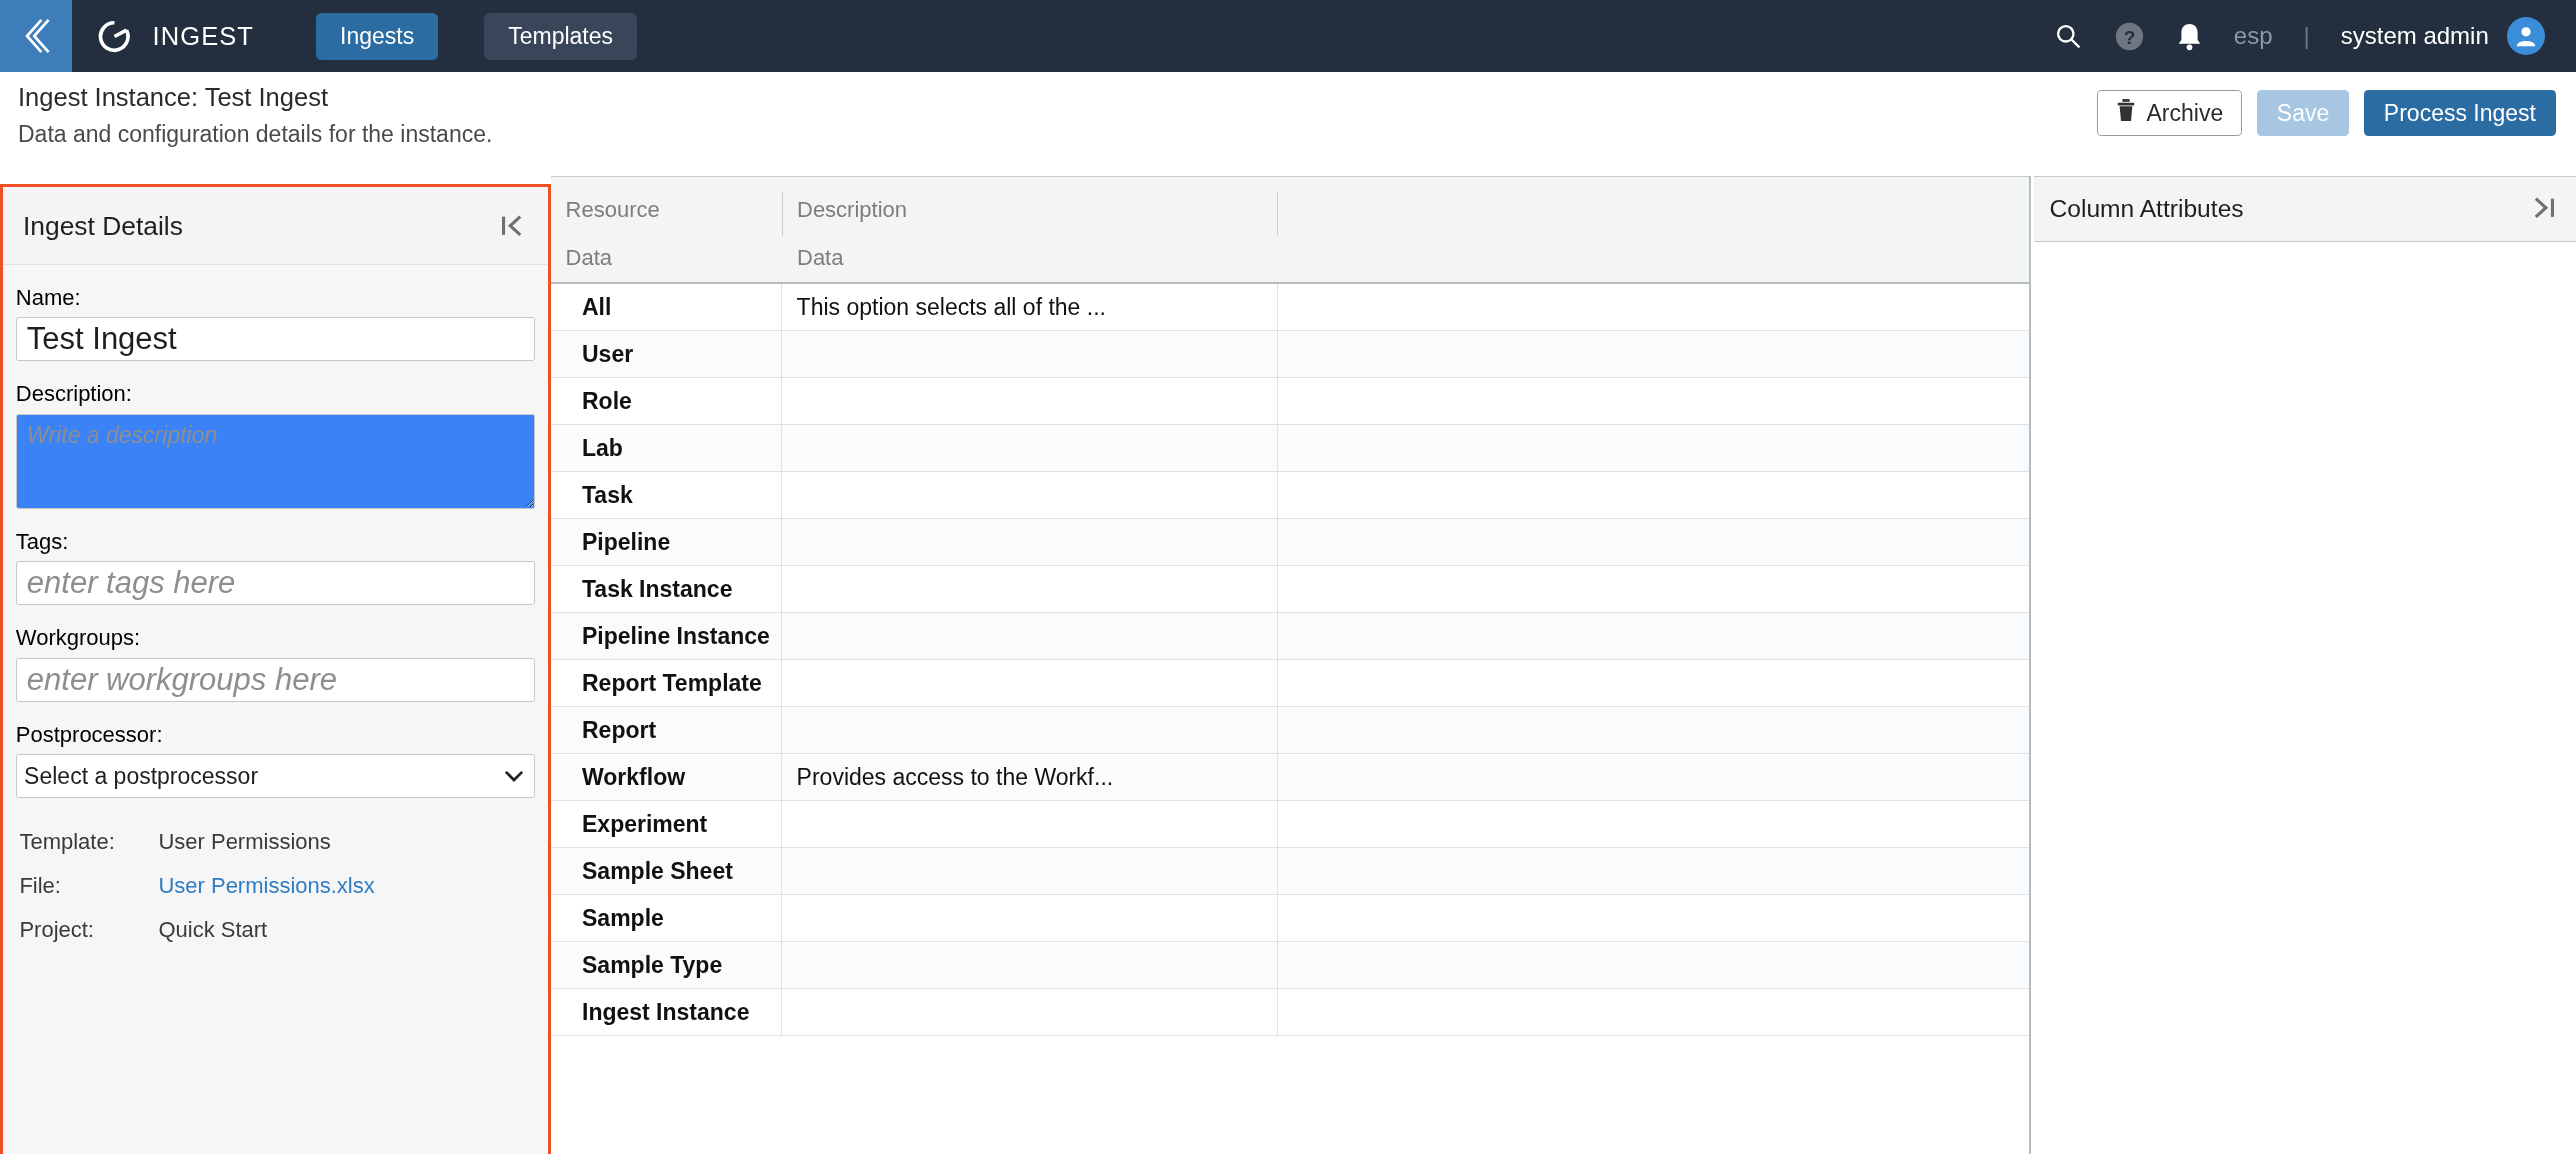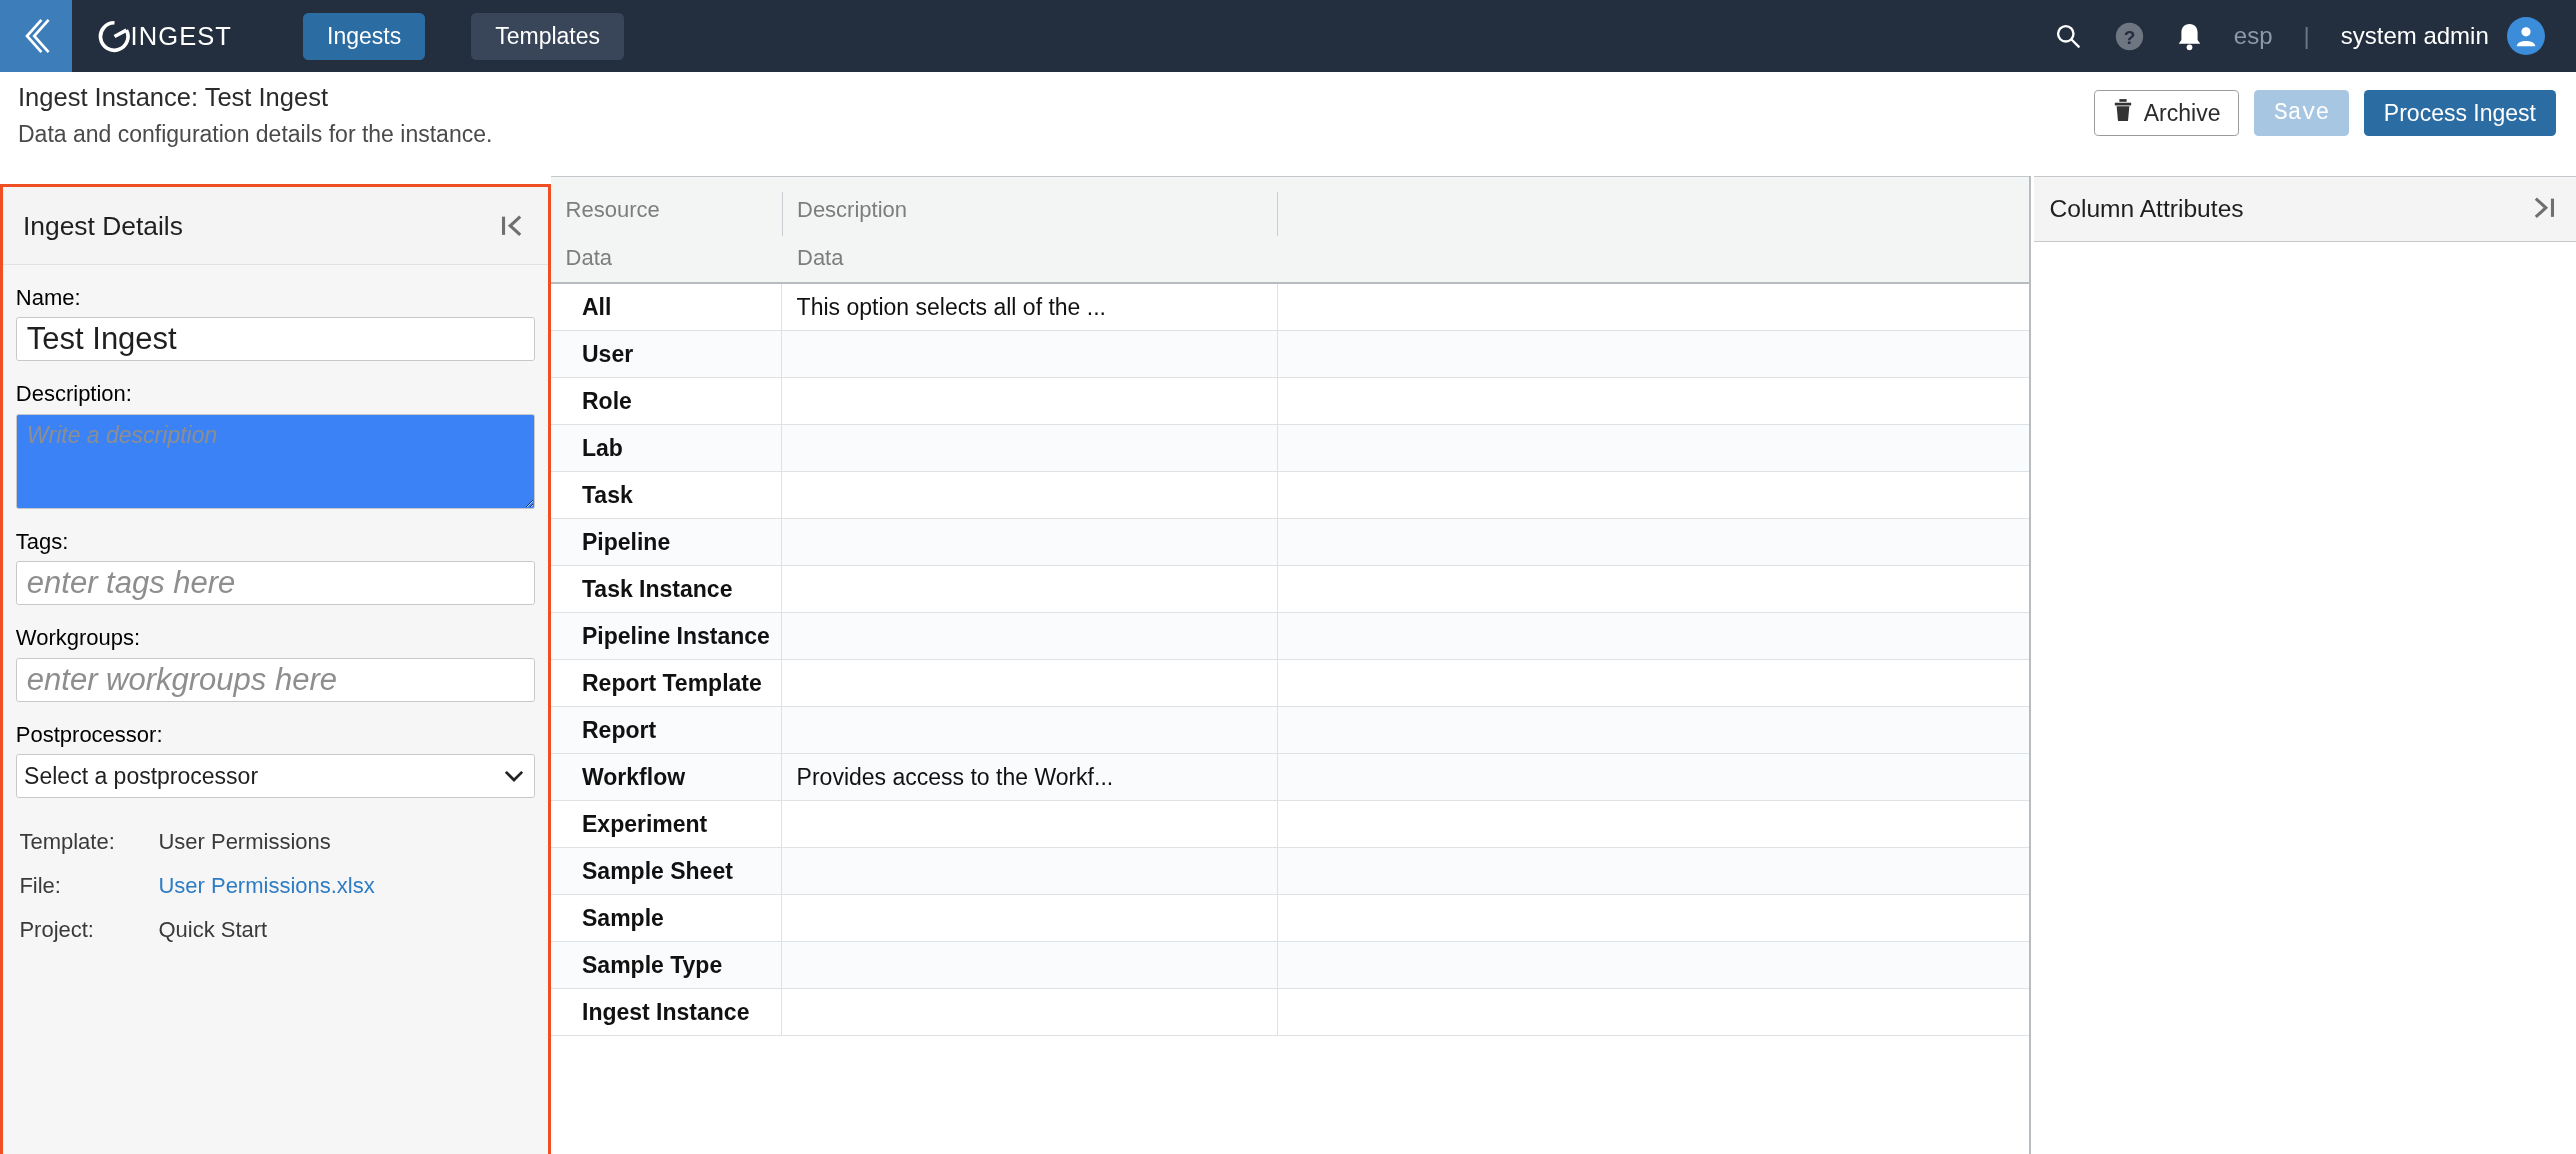--- a/index.html
+++ b/index.html
@@ -18,22 +18,22 @@
     background: #232f3e;
     display: flex; align-items: center;
   }
   #back-btn {
     width: 72px; height: 72px; background: #3c7dba;
     display: flex; align-items: center; justify-content: center;
     flex: 0 0 72px; cursor: pointer;
   }
   #back-btn svg { display:block; }
   .brand {
-    display: flex; align-items: center; gap: 0;
-    margin-left: 25.5px; margin-right: 36px;
+    display: flex; align-items: center; gap: 22px;
+    margin-left: 25.5px; margin-right: 27px;
   }
   .brand-logo { width: 33px; height: 33px; }
   .brand-text {
     color: #ffffff; font-size: 25.5px; letter-spacing: 1.1px; font-weight: 400;
   }
   .nav-tab {
     height: 47px; padding: 0 24px;
     display: flex; align-items: center; justify-content: center;
     border-radius: 5.5px; color: #ffffff; font-size: 23px; cursor: pointer;
     margin-right: 11px;
@@ -74,21 +74,21 @@
   }
   .btn {
     height: 46px; display:flex; align-items:center; justify-content:center;
     border-radius: 4.6px; font-size: 23px; cursor: pointer; padding: 0 18px;
     white-space: nowrap;
   }
   .btn-archive {
     background:#ffffff; border: 0.9px solid #9a9a9a; color:#2b2b2b;
     gap: 11px;
   }
-  .btn-save { background:#a7c6e2; color:#ffffff; padding: 0 20px; font-family: Liberation Mono, monospace; }
+  .btn-save { background:#a7c6e2; color:#ffffff; padding: 0 20px; }
   .btn-process { background:#2b6ca3; color:#ffffff; padding: 0 20px; }
 
   
   #left-panel {
     position:absolute; left: 0px; top: 184px;
     width: 551px; height: 1000px;
     border: 3.6px solid #f04e23;
     background: #f6f6f6;
     overflow: hidden;
   }

